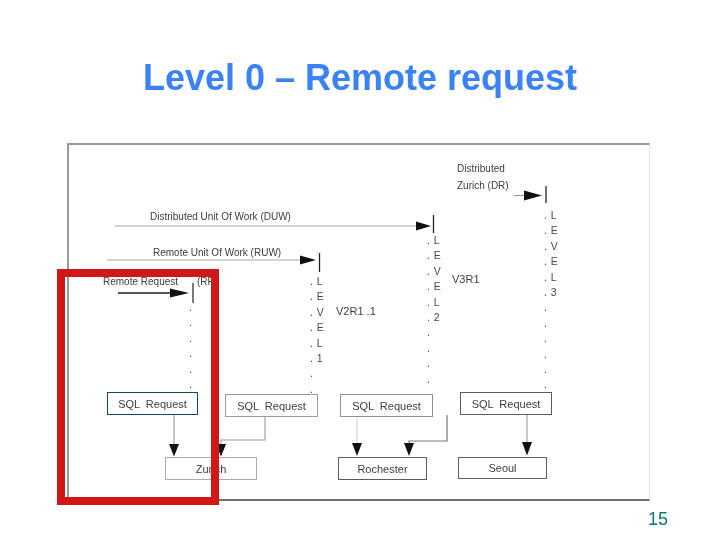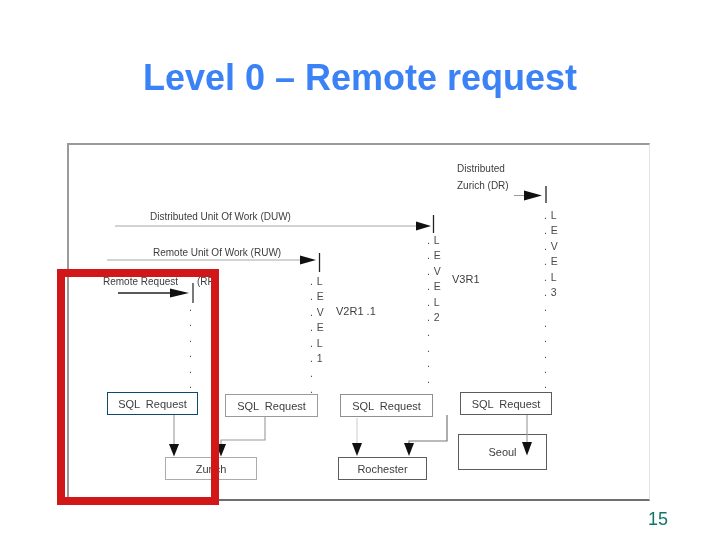--- a/index.html
+++ b/index.html
@@ -99,21 +99,21 @@
 .
 .</div>
 
 <div class="abs dbox sqlbox" style="left:107px;top:392px;width:91px;height:23px;">SQL Request</div>
 <div class="abs dbox sqlbox" style="left:225px;top:394px;width:93px;height:23px;border-color:#9a9a9a;">SQL Request</div>
 <div class="abs dbox sqlbox" style="left:340px;top:394px;width:93px;height:23px;border-color:#8f8f8f;">SQL Request</div>
 <div class="abs dbox sqlbox" style="left:460px;top:392px;width:92px;height:23px;border-color:#5c5c5c;">SQL Request</div>
 
 <div class="abs dbox citybox city-light" style="left:165px;top:457px;width:92px;height:23px;">Zurich</div>
 <div class="abs dbox citybox city-dark" style="left:338px;top:457px;width:89px;height:23px;">Rochester</div>
-<div class="abs dbox citybox city-dark" style="left:458px;top:434px;width:89px;height:36px;">Seoul</div>
+<div class="abs dbox citybox city-dark" style="left:458px;top:457px;width:89px;height:22px;">Seoul</div>
 
 <svg class="overlay" width="720" height="540" viewBox="0 0 720 540">
 
   <line x1="115" y1="226" x2="416" y2="226" stroke="#a8a8a8" stroke-width="1.2"></line>
   <polygon points="416,221.5 431,226 416,230.5" fill="#111"></polygon>
   <line x1="433.5" y1="215" x2="433.5" y2="233" stroke="#222" stroke-width="1.3"></line>
 
   <line x1="107" y1="260" x2="300" y2="260" stroke="#a8a8a8" stroke-width="1.2"></line>
   <polygon points="300,255.5 316,260 300,264.5" fill="#111"></polygon>
   <line x1="319.5" y1="253" x2="319.5" y2="272" stroke="#222" stroke-width="1.3"></line>

